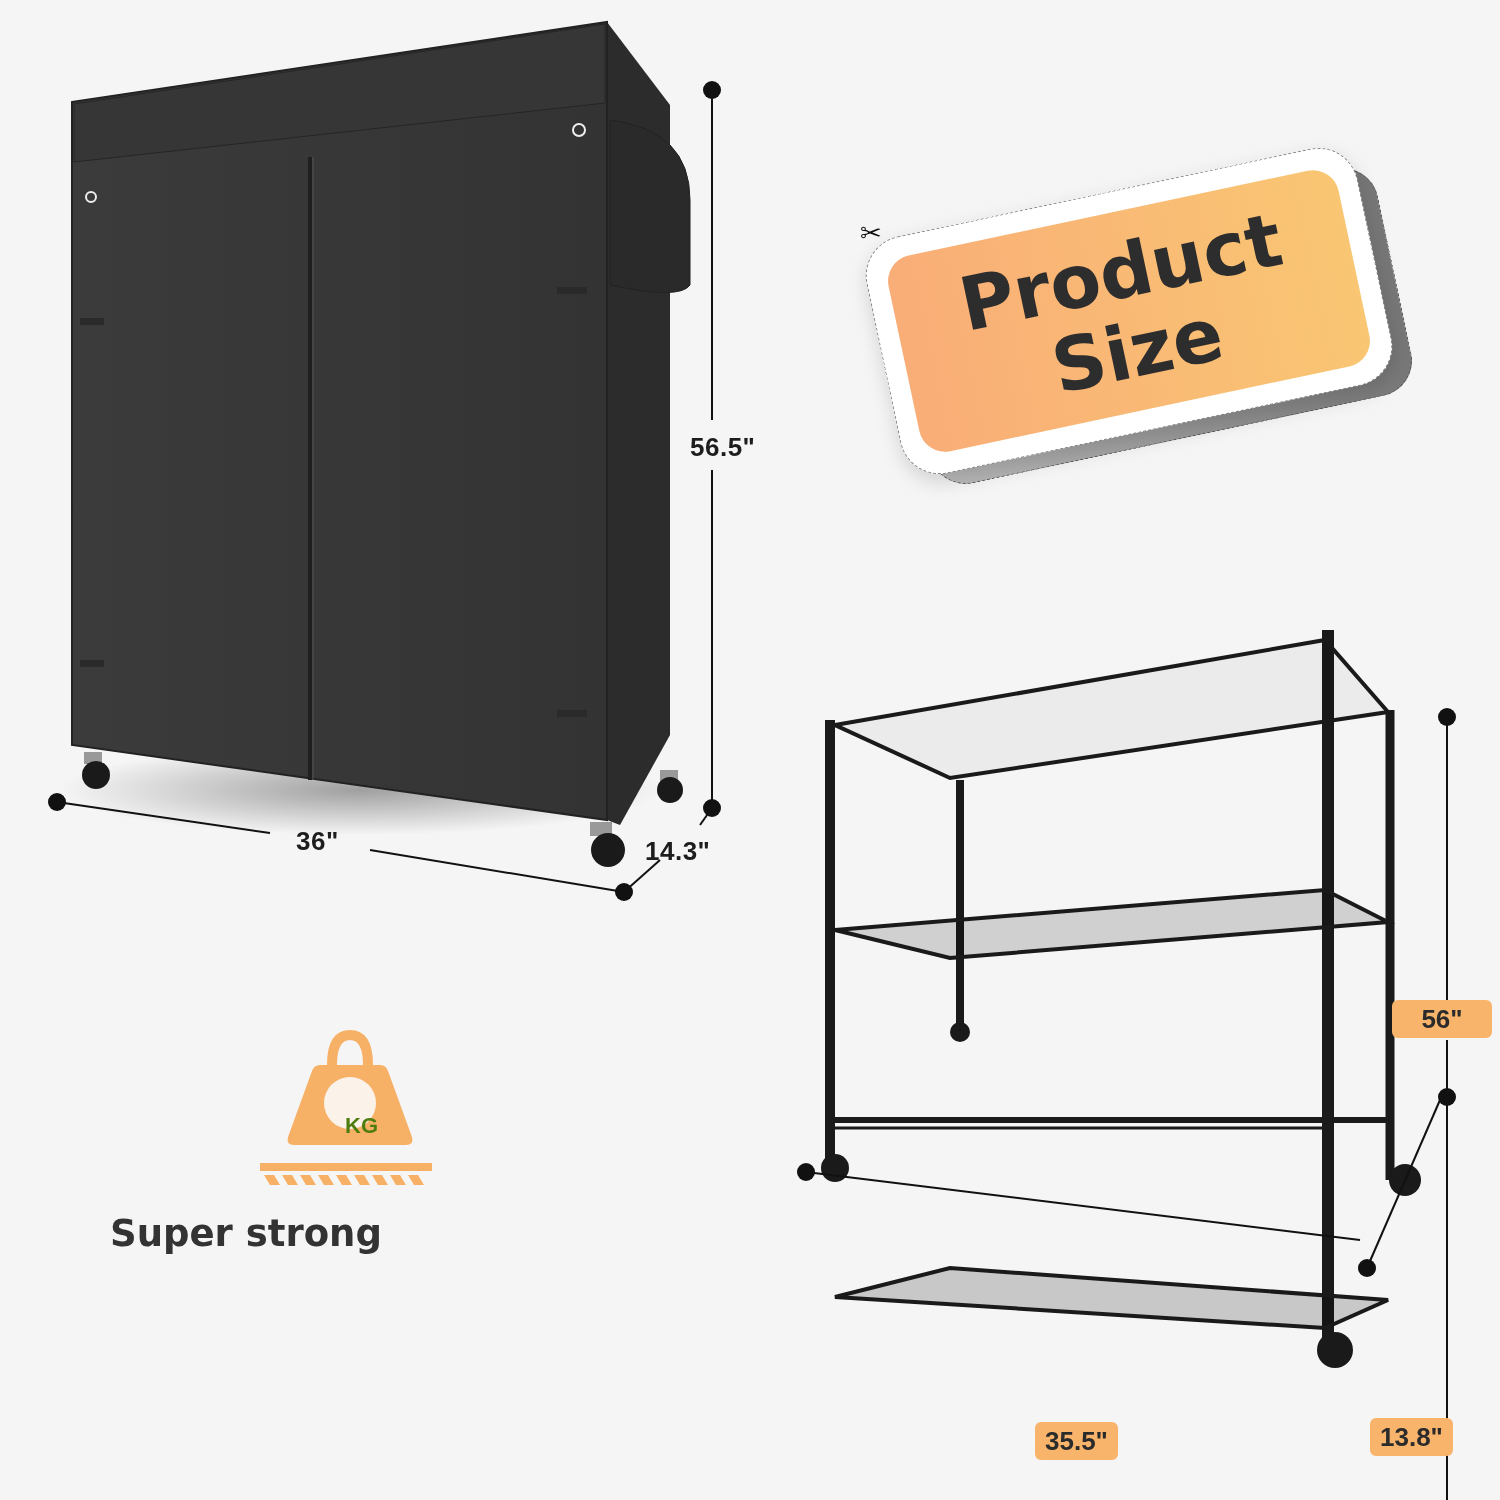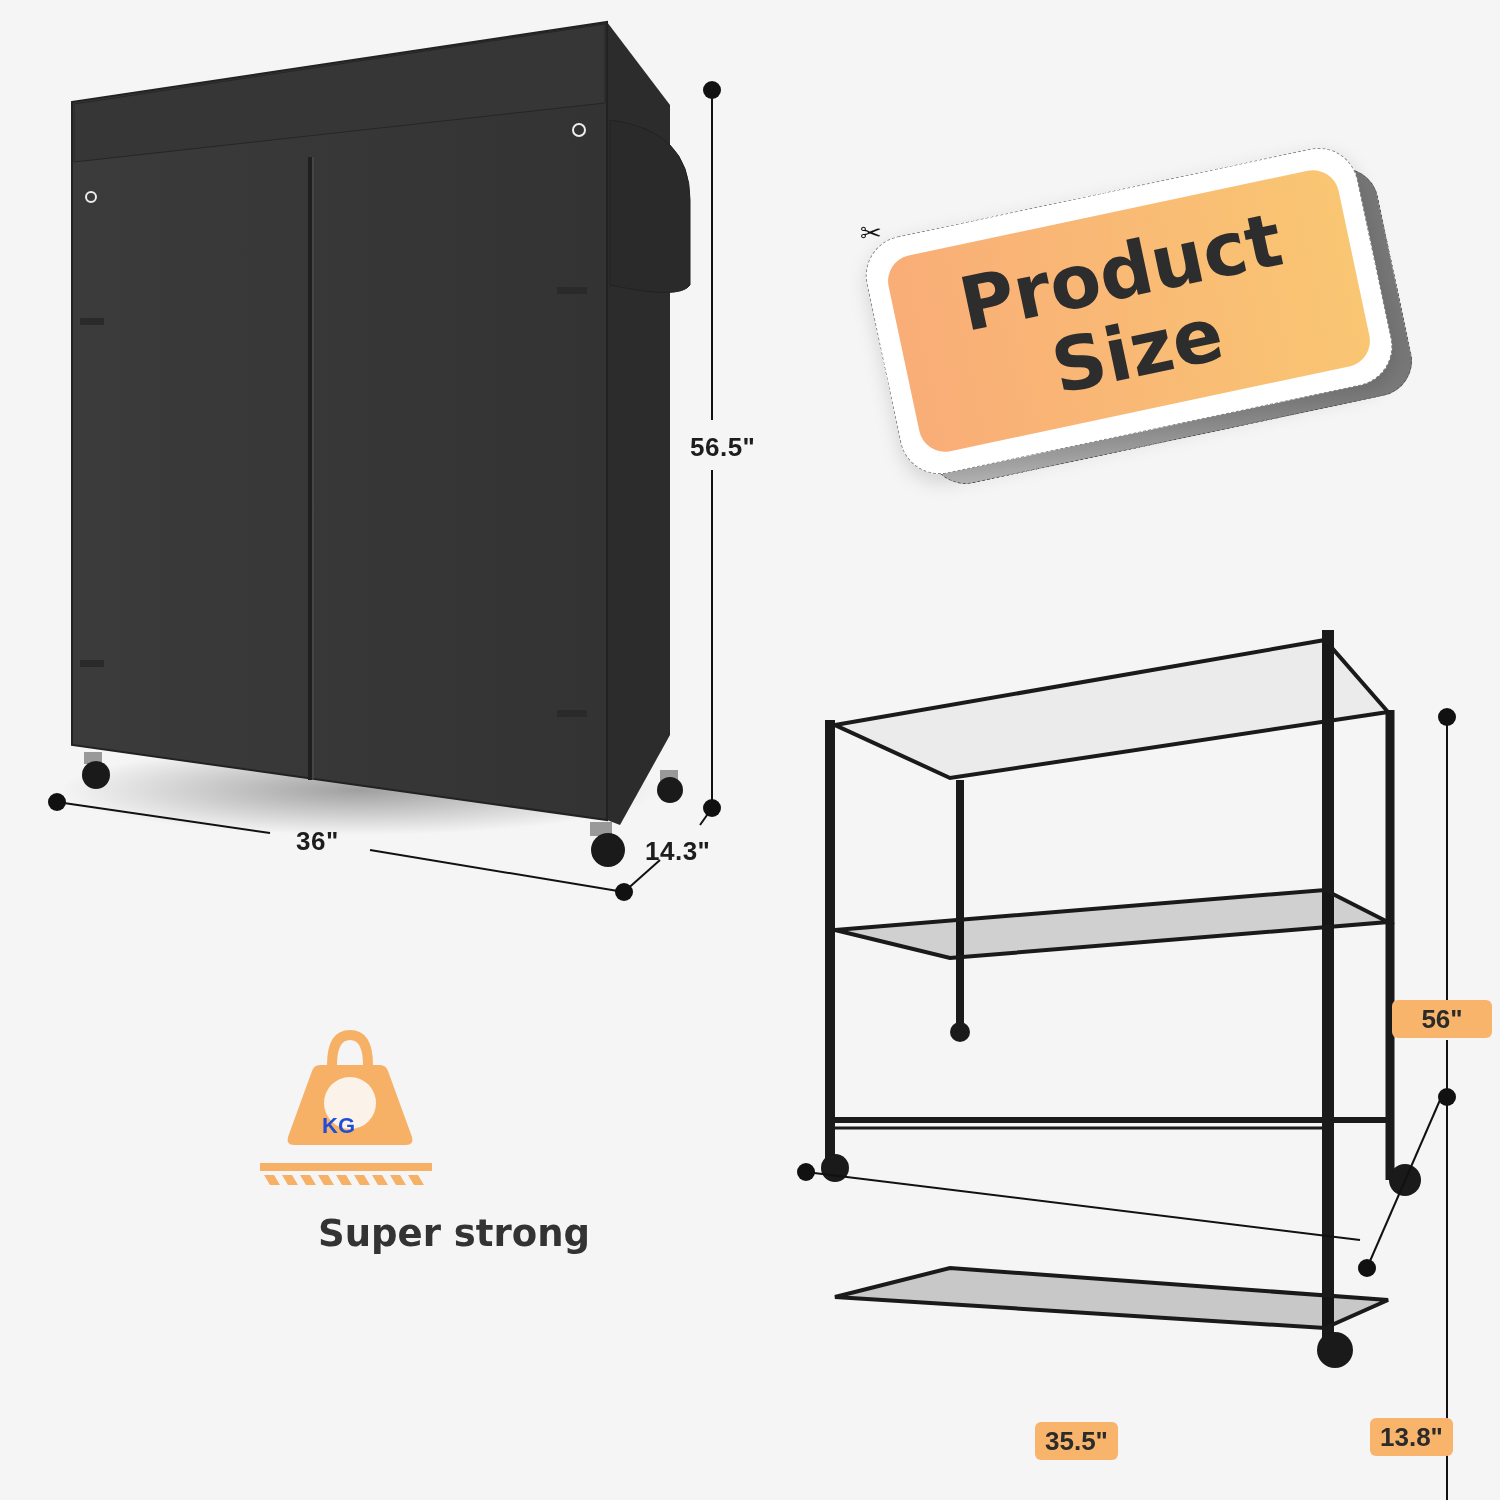--- a/index.html
+++ b/index.html
@@ -14,21 +14,21 @@
   .sticker-shadow { position:absolute; left:40px; top:60px; width:490px; height:230px;
          background:linear-gradient(90deg,#bdbdbd,#777); border-radius:36px; transform:rotate(-12deg);
          border:1px dashed #555; }
   .sticker { position:absolute; left:10px; top:40px; width:500px; height:240px; background:#fff;
          border-radius:40px; transform:rotate(-12deg); box-shadow:0 8px 20px rgba(0,0,0,0.15);
          border:1px dashed #888; }
   .sticker-inner { position:absolute; left:20px; top:20px; right:20px; bottom:20px;
          border-radius:26px; background:linear-gradient(90deg,#f9ad77,#f9c673);
          display:flex; flex-direction:column; align-items:center; justify-content:center; }
   .sticker-line { font-weight:900; font-size:74px; color:#2d2d2d; line-height:80px; font-family:"DejaVu Sans", sans-serif; }
-  .caption { position:absolute; left:110px; top:1212px; width:480px; text-align:right;
+  .caption { position:absolute; left:110px; top:1212px; width:480px; text-align:left;
          font-weight:700; font-size:37px; color:#333; line-height:44px; font-family:"DejaVu Sans", sans-serif; }
 </style>
 </head>
 <body>
 
 <div class="abs" style="left:0;top:0;width:760px;height:920px;">
   <svg width="760" height="920" viewBox="0 0 760 920">
     <defs>
       <linearGradient id="fab" x1="0" x2="1">
         <stop offset="0" stop-color="#3b3b3b"></stop>
@@ -109,21 +109,21 @@
         <polygon points="22,150 32,150 38,160 28,160"></polygon>
       <polygon points="40,150 50,150 56,160 46,160"></polygon>
         <polygon points="58,150 68,150 74,160 64,160"></polygon>
       <polygon points="76,150 86,150 92,160 82,160"></polygon>
         <polygon points="94,150 104,150 110,160 100,160"></polygon>
       <polygon points="112,150 122,150 128,160 118,160"></polygon>
         <polygon points="130,150 140,150 146,160 136,160"></polygon>
       <polygon points="148,150 158,150 164,160 154,160"></polygon>
     </g>
   </svg>
-  <div class="abs" style="left:62px;top:88px;width:56px;text-align:left;font-weight:700;font-size:22px;color:#1d4ed8;">KG</div>
+  <div class="abs" style="left:62px;top:88px;width:56px;text-align:right;font-weight:700;font-size:22px;color:#4d7c0f;">KG</div>
 </div>
 <div class="caption">
   <div>Super strong</div>
 </div>
 
 <div class="abs" style="left:780px;top:600px;width:720px;height:900px;">
   <svg width="720" height="900" viewBox="0 0 720 900">
     <g stroke="#1a1a1a" fill="none">
 
       <line x1="50" y1="120" x2="50" y2="560" stroke-width="10"></line>

